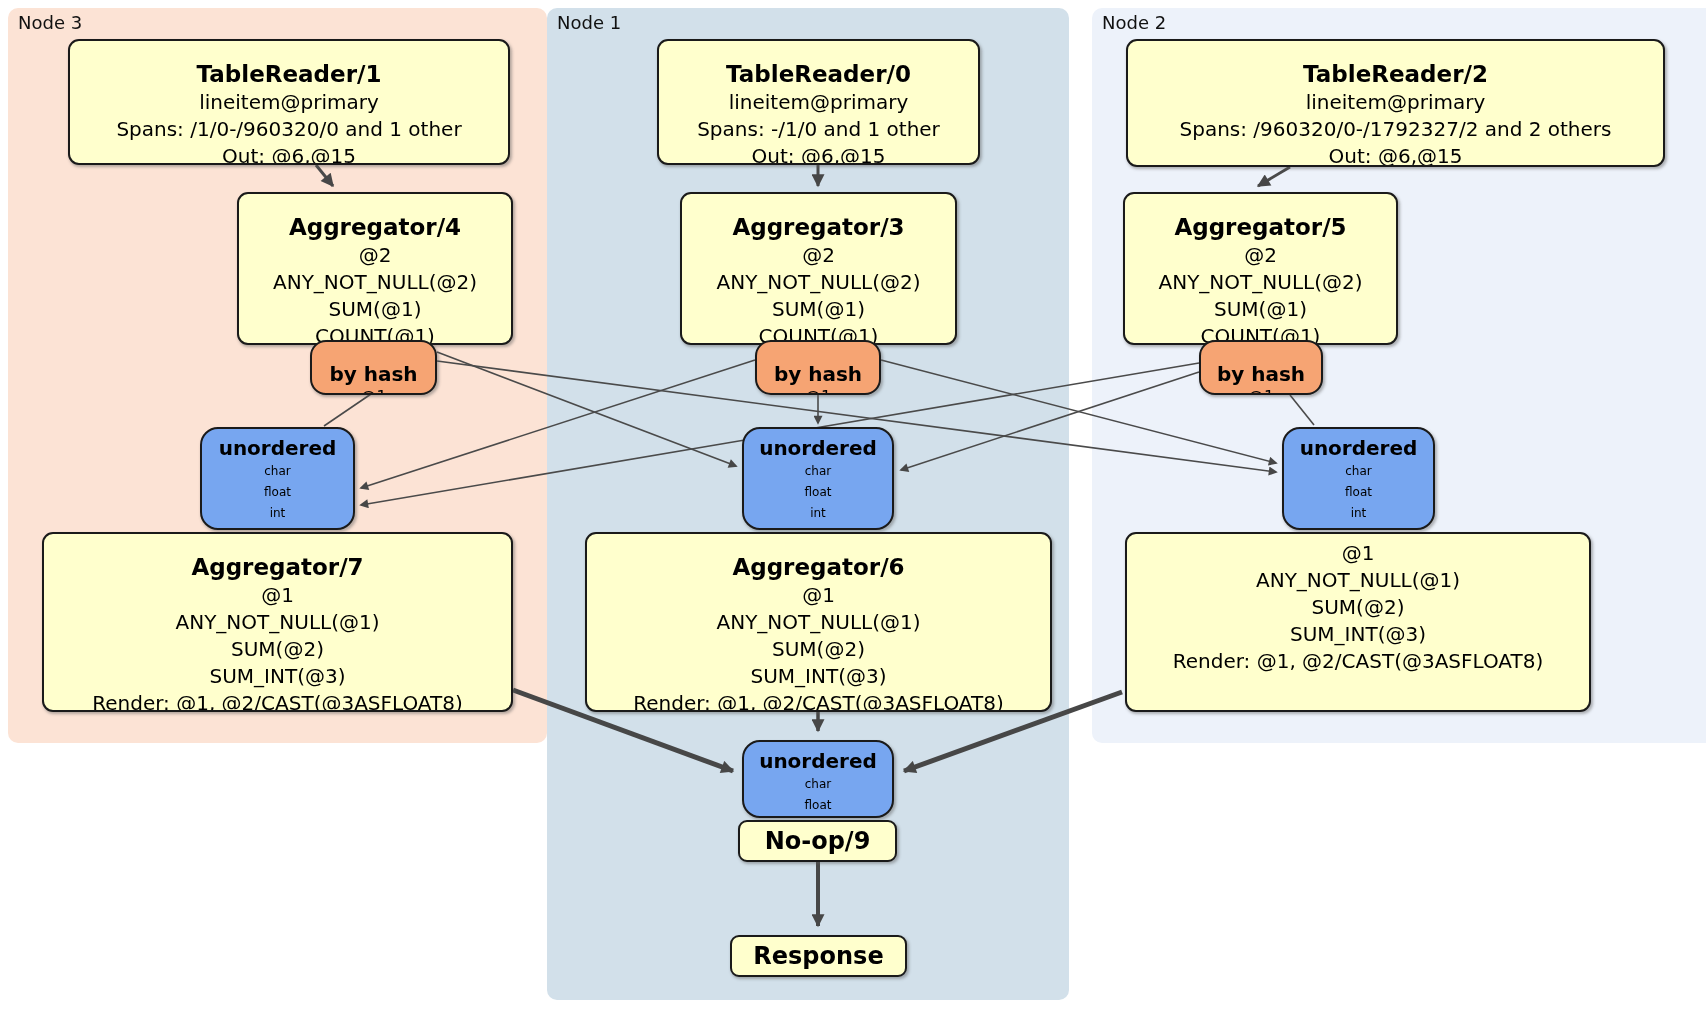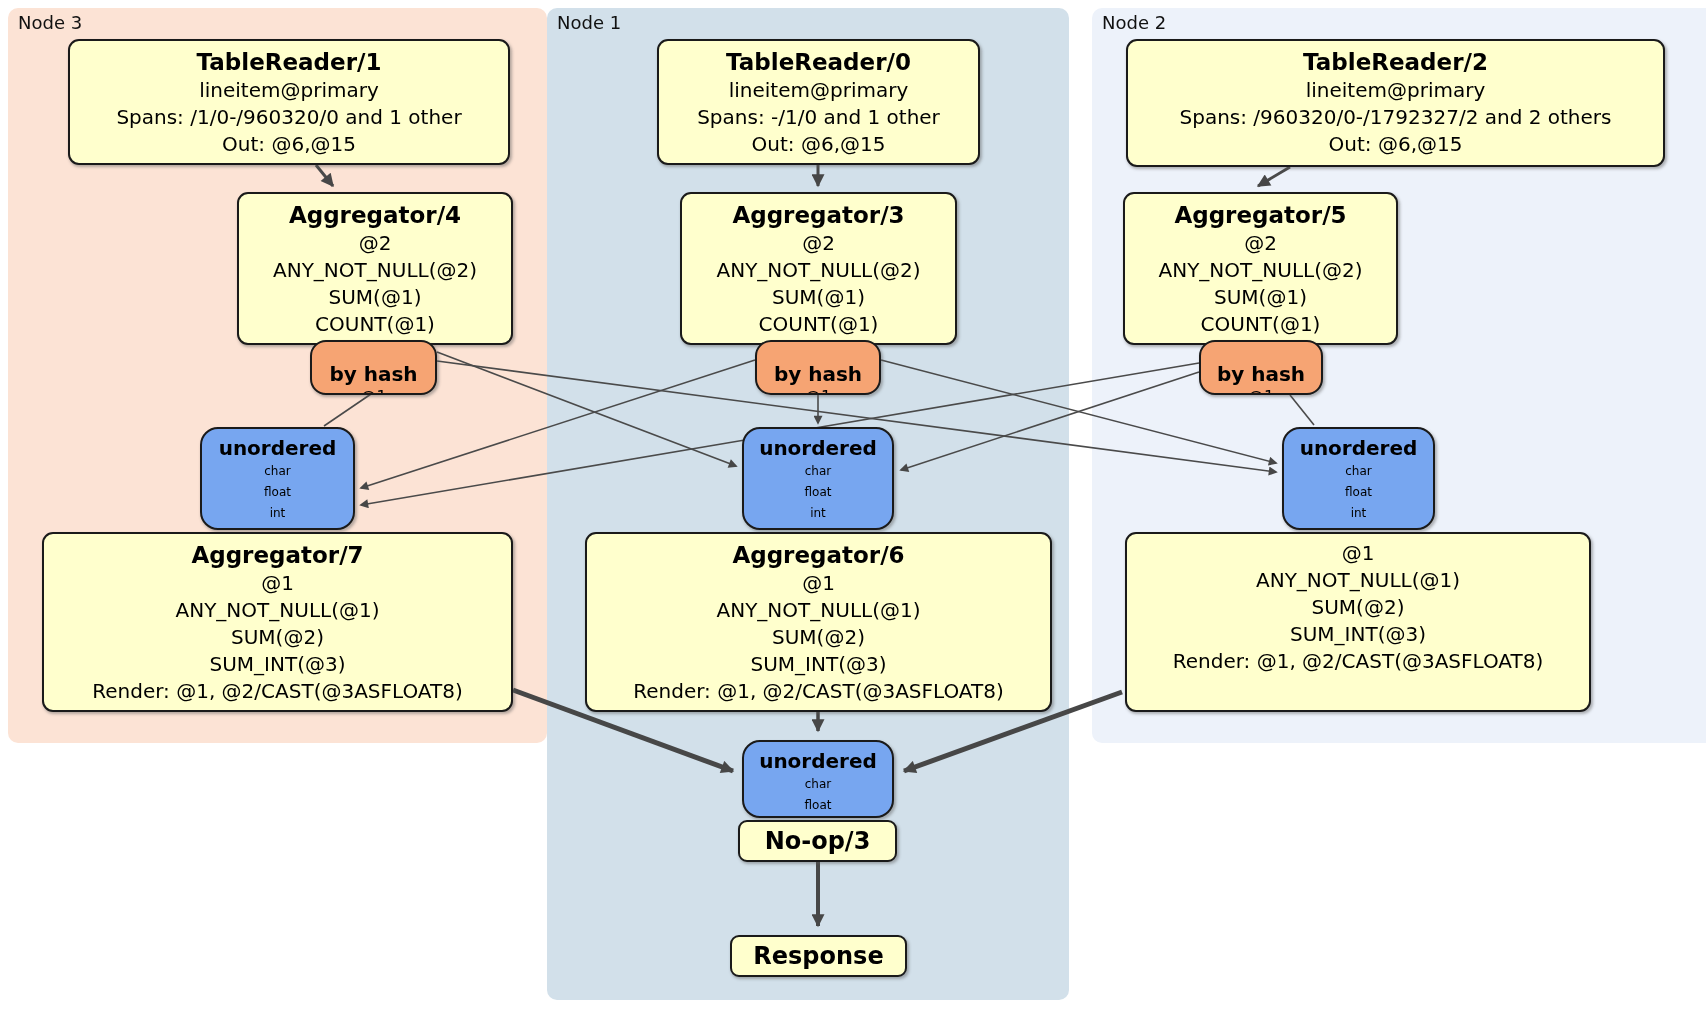--- a/index.html
+++ b/index.html
@@ -13,21 +13,21 @@
 
   .panel{position:absolute;border-radius:10px;}
   .panel-label{position:absolute;left:10px;top:4px;font-size:18px;color:#111;white-space:nowrap;}
 
   #edges{position:absolute;left:0;top:0;z-index:2;}
 
   .box{position:absolute;box-sizing:border-box;z-index:3;border:2px solid var(--box_border);
        text-align:center;white-space:nowrap;overflow:hidden;
        box-shadow:1.5px 2px 3px rgba(90,90,90,0.45);}
   .proc{background:var(--processor_fill);border-radius:11px;padding-top:6px;}
-  .proc .t{font-size:23px;font-weight:bold;line-height:30px;}
+  .proc .t{font-size:23px;font-weight:bold;line-height:30px;margin-top:12px;}
   .proc .l{font-size:20px;line-height:27px;}
   .router{background:var(--router_fill);border-radius:16px;padding-top:20px;}
   .router .t{font-size:20px;font-weight:bold;line-height:25px;}
   .router .l{font-size:16px;line-height:19px;}
   .sync{background:var(--sync_fill);border-radius:18px;padding-top:7px;}
   .sync .t{font-size:20px;font-weight:bold;line-height:25px;}
   .sync .l{font-size:12px;line-height:21px;}
   .simple{background:var(--processor_fill);border-radius:9px;}
   .simple .t{font-size:24px;font-weight:bold;line-height:38px;}
 </style>
@@ -174,19 +174,19 @@
     <div class="l">SUM_INT(@3)</div>
     <div class="l">Render: @1, @2/CAST(@3ASFLOAT8)</div>
   </div>
 
   <div class="box sync" style="left:742px;top:740px;width:152px;height:78px;">
     <div class="t">unordered</div>
     <div class="l">char</div>
     <div class="l">float</div>
   </div>
   <div class="box simple" style="left:738px;top:820px;width:159px;height:42px;">
-    <div class="t">No-op/3</div>
+    <div class="t">No-op/9</div>
   </div>
   <div class="box simple" style="left:730px;top:935px;width:177px;height:42px;">
     <div class="t">Response</div>
   </div>
 
 </div>
 
 </body></html>

